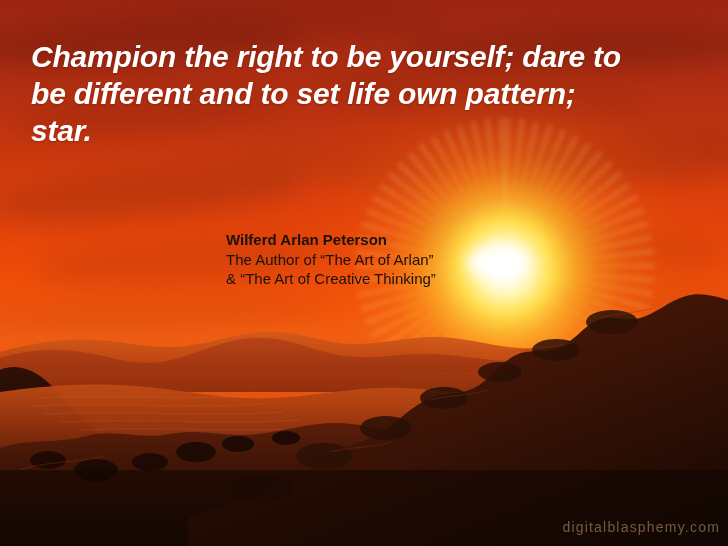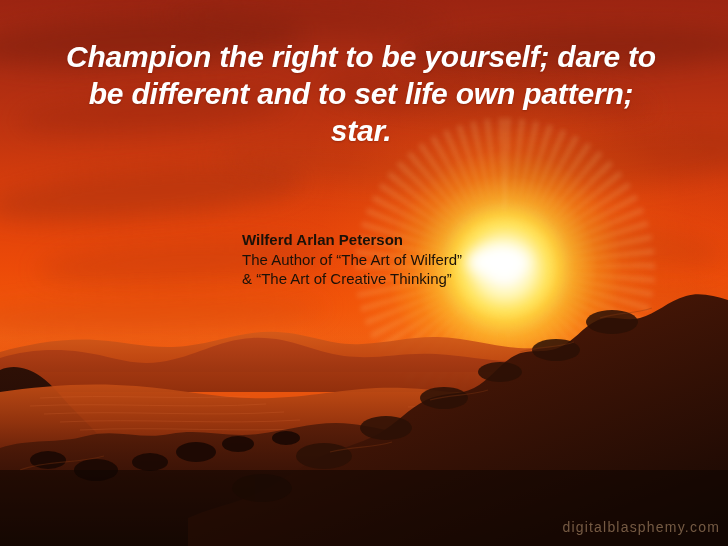--- a/index.html
+++ b/index.html
@@ -135,25 +135,24 @@
     left: 31px;
     top: 38px;
     width: 660px;
     font-size: 30px;
     line-height: 37px;
     font-weight: bold;
     font-style: italic;
     color: #ffffff;
     letter-spacing: -0.2px;
     text-shadow: 0 1px 2px rgba(90,18,6,0.35);
-    text-align: center;
   }
   .attribution {
     position: absolute;
-    left: 242px;
+    left: 226px;
     top: 230px;
     font-size: 15px;
     line-height: 19.5px;
     color: #1b1108;
   }
   .attr-name { font-weight: bold; }
   .attr-line { font-weight: normal; }
 
   .watermark {
     position: absolute;
@@ -299,19 +298,19 @@
   </svg>
 
   <div class="quote">
     <div>Champion the right to be yourself; dare to</div>
     <div>be different and to set life own pattern;</div>
     <div>star.</div>
   </div>
 
   <div class="attribution">
     <div class="attr-name">Wilferd Arlan Peterson</div>
-    <div class="attr-line">The Author of “The Art of Wilferd”</div>
+    <div class="attr-line">The Author of “The Art of Arlan”</div>
     <div class="attr-line">&amp; “The Art of Creative Thinking”</div>
   </div>
 
   <div class="watermark">digitalblasphemy.com</div>
 
 </div>
 
 </body></html>

